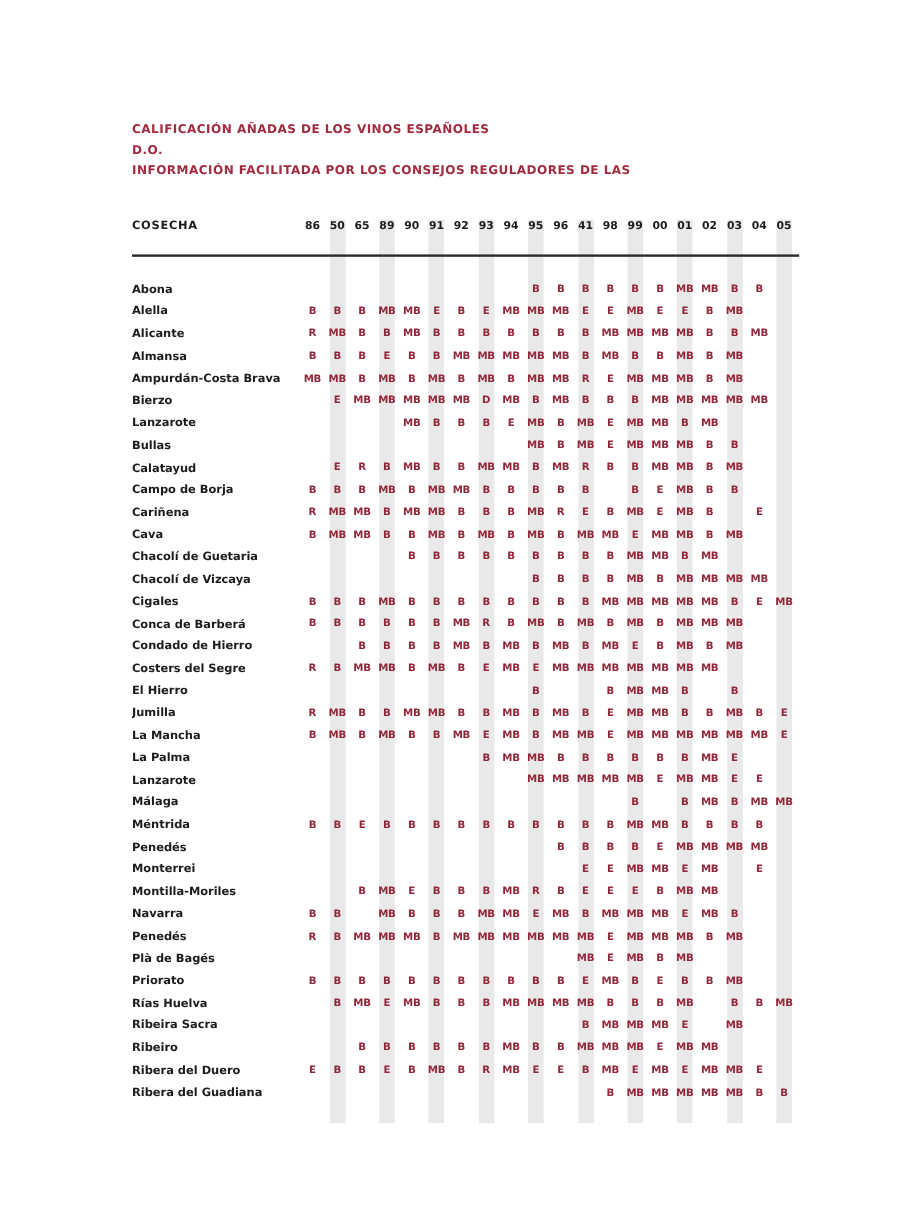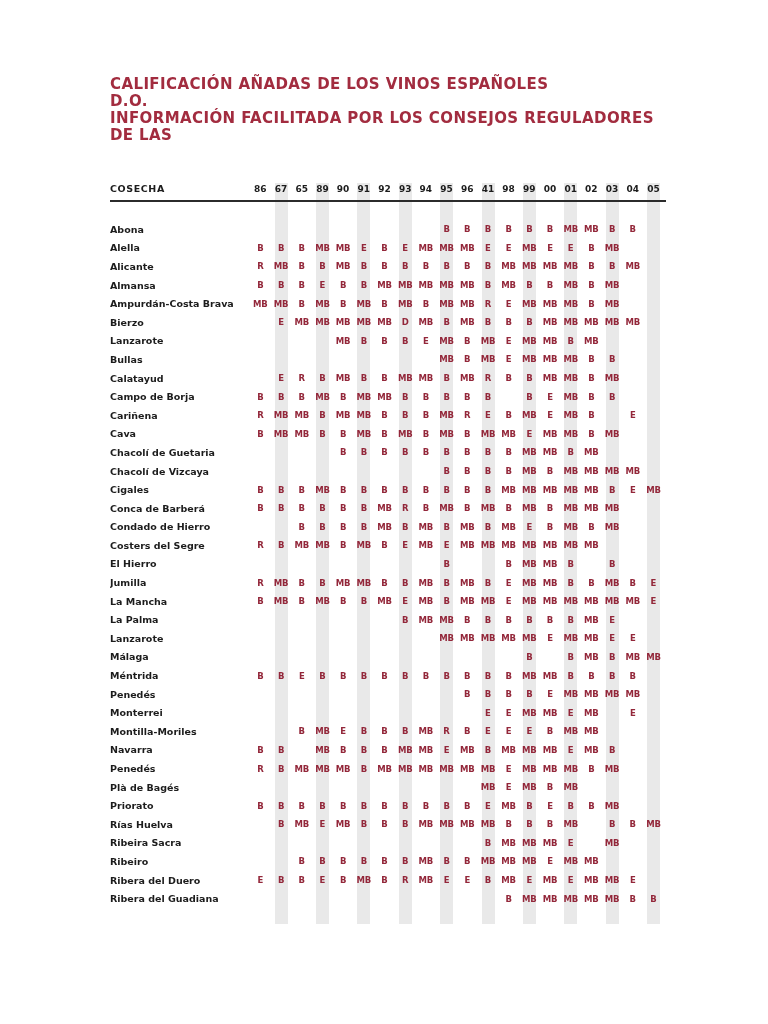--- a/index.html
+++ b/index.html
@@ -3,31 +3,31 @@
 <meta charset="utf-8">
 <style>
   html,body{margin:0;padding:0;}
   body{
     width:768px;height:1024px;background:#ffffff;
     font-family:"DejaVu Sans","Liberation Sans",sans-serif;
     overflow:hidden;
   }
   .page{position:relative;width:768px;height:1024px;background:#fff;}
   .title-block{
-    position:absolute;left:110px;top:76px;width:560px;
-    color:#A22C3F;font-weight:bold;font-size:15px;line-height:17px;letter-spacing:0.4px;
+    position:absolute;left:110px;top:100px;width:560px;
+    color:#A22C3F;font-weight:bold;font-size:10px;line-height:17px;letter-spacing:0.4px;
   }
   .table-wrap{
     position:absolute;left:110px;top:183px;width:556px;padding-bottom:16px;
   }
   .stripes{position:absolute;left:0;right:0;top:0;bottom:0;z-index:0;}
   .stripe{position:absolute;top:0;bottom:0;width:13px;background:#E9E9E9;}
   .header-row{
     display:flex;position:relative;z-index:2;align-items:flex-end;
-    padding-bottom:6px;border-bottom:2px solid #2B2B2B;
+    padding-bottom:18px;border-bottom:2px solid #2B2B2B;
   }
   .cosecha{
     width:140px;font-size:9.5px;font-weight:bold;color:#1C1C1C;letter-spacing:0.6px;
   }
   .ycell{width:20.7px;text-align:center;font-weight:bold;flex:0 0 auto;}
   .hcell{font-size:9px;color:#1C1C1C;}
   .rows{position:relative;z-index:1;margin-top:18px;}
   .trow{display:flex;height:18.6px;align-items:center;}
   .label{
     width:140px;font-size:9.5px;font-weight:bold;color:#1C1C1C;
@@ -57,21 +57,21 @@
         <div class="stripe" style="left: 412.95px; background: rgb(233, 233, 233);"></div>
         <div class="stripe" style="left: 454.35px; background: rgb(233, 233, 233);"></div>
         <div class="stripe" style="left: 495.75px; background: rgb(233, 233, 233);"></div>
         <div class="stripe" style="left: 537.15px; background: rgb(233, 233, 233);"></div>
       </div>
 
     <div class="header-row">
       <div class="cosecha">COSECHA</div>
 
     <div class="ycell hcell">86</div>
-        <div class="ycell hcell">67</div>
+        <div class="ycell hcell">50</div>
         <div class="ycell hcell">65</div>
         <div class="ycell hcell">89</div>
         <div class="ycell hcell">90</div>
         <div class="ycell hcell">91</div>
         <div class="ycell hcell">92</div>
         <div class="ycell hcell">93</div>
         <div class="ycell hcell">94</div>
         <div class="ycell hcell">95</div>
         <div class="ycell hcell">96</div>
         <div class="ycell hcell">41</div>

